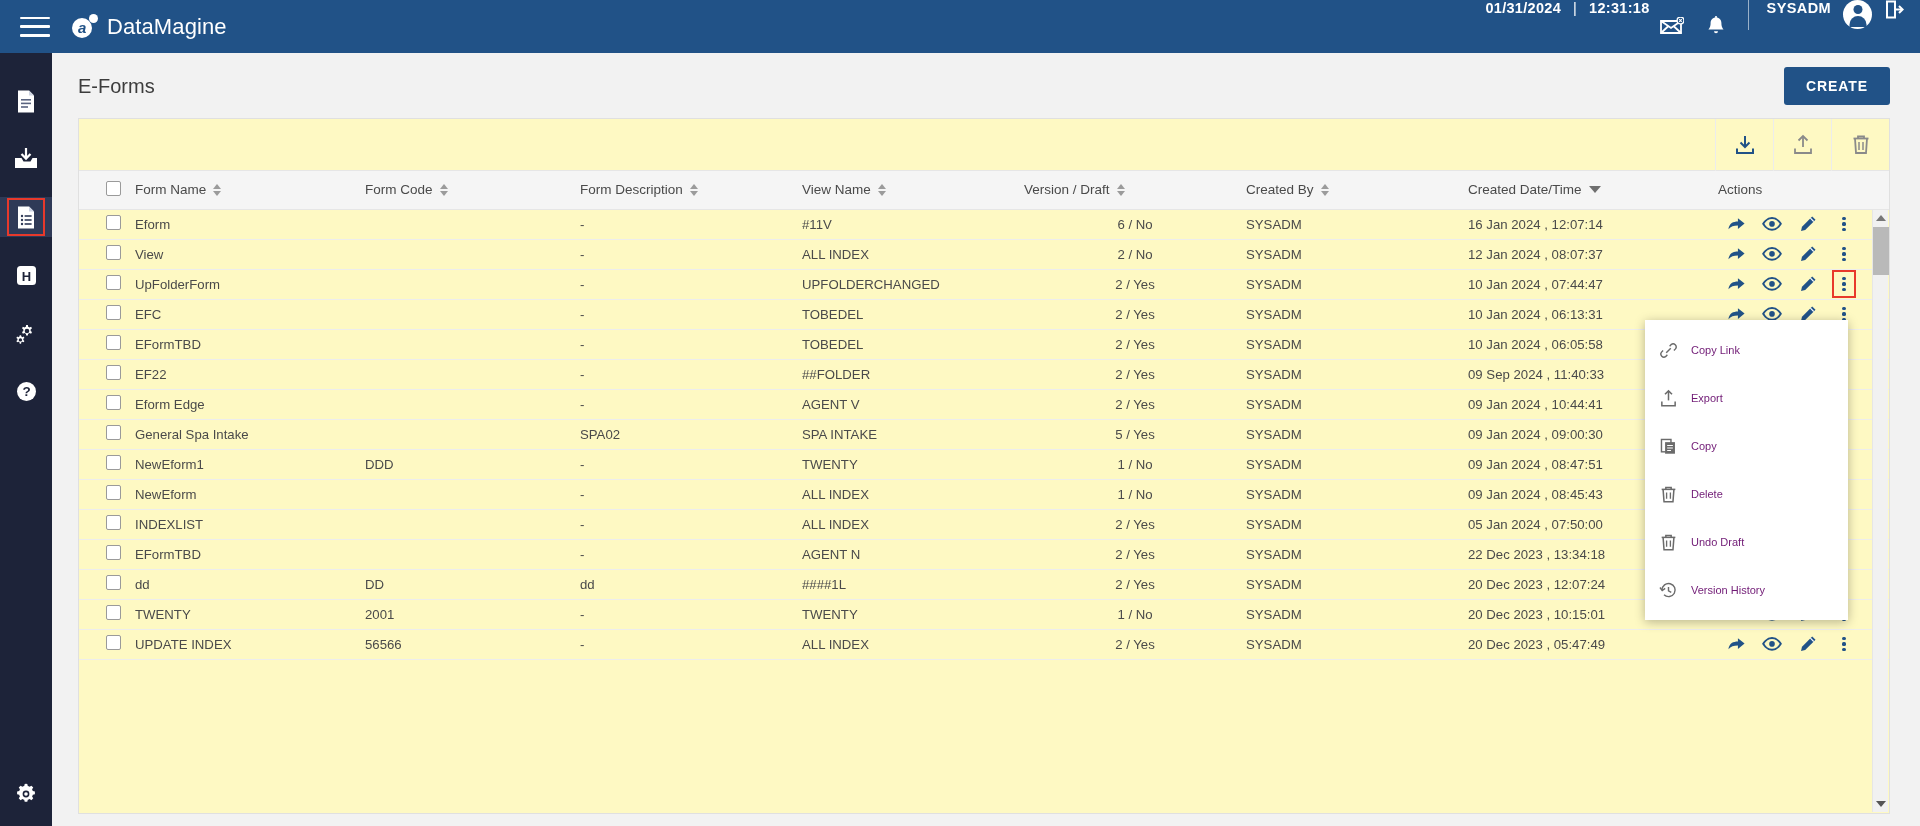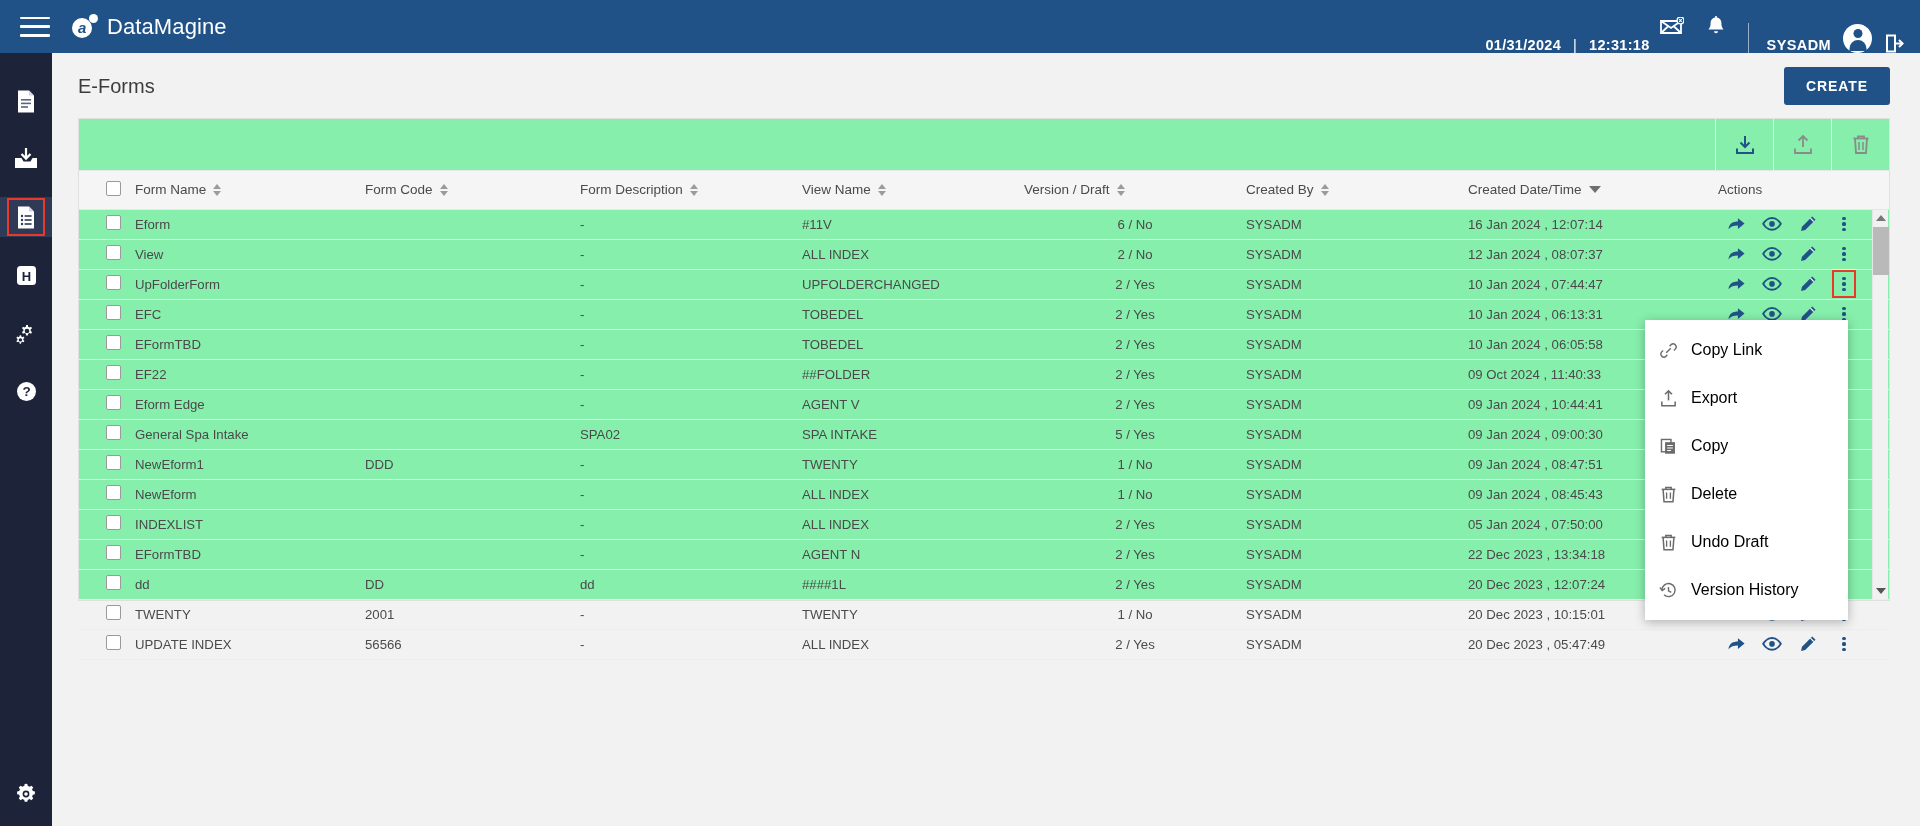--- a/index.html
+++ b/index.html
@@ -21,21 +21,21 @@
   .hamburger span { display: block; height: 2.5px; background: #fff; border-radius: 1px; }
   .brand { display: flex; align-items: center; gap: 9px; }
   .brand-mark { position: relative; width: 26px; height: 26px; }
   .brand-mark .circ { position: absolute; left: 0; top: 4px; width: 20px; height: 20px;
     border-radius: 50%; background: #fff; }
   .brand-mark .circ::after { content: "a"; position: absolute; left: 6px; top: 0px;
     font-size: 15px; color: #215287; font-weight: 700; font-style: italic; line-height: 20px;}
   .brand-mark .dot { position: absolute; right: 0px; top: 0px; width: 9px; height: 9px;
     border-radius: 50%; background: #fff; }
   .brand-text { font-size: 22px; letter-spacing: .1px; font-weight: 400; }
-  .top-right { margin-left: auto; display: flex; align-items: flex-end; gap: 0; padding-right: 16px; }
+  .top-right { margin-left: auto; display: flex; align-items: flex-start; gap: 0; padding-right: 16px; }
   .dt { font-size: 14.5px; font-weight: 700; letter-spacing: .3px; }
   .dt .sep { padding: 0 12px; font-weight: 400; }
   .topicon { width: 44px; height: 53px; display: flex; align-items: center; justify-content: center; cursor: pointer; }
   .vsep { width: 1px; height: 30px; background: rgba(255,255,255,.55); margin: 0 18px 0 10px; }
   .username { font-size: 14.5px; font-weight: 700; letter-spacing: .4px; margin-right: 12px; }
   .avatar { width: 29px; height: 29px; border-radius: 50%; background: #fff; position: relative; }
   .avatar::before { content:""; position:absolute; left:50%; top:5px; transform:translateX(-50%);
     width:9px; height:9px; border-radius:50%; background:#215287; }
   .avatar::after { content:""; position:absolute; left:50%; top:16px; transform:translateX(-50%);
     width:17px; height:11px; border-radius:9px 9px 0 0; background:#215287; }
@@ -62,22 +62,22 @@
   .page-title { font-size: 20px; color: #3c3c3c; font-weight: 400; }
   .create-btn {
     margin-left: auto; background: #215287; color: #fff; border: none;
     font-size: 14px; font-weight: 700; letter-spacing: .9px;
     padding: 11px 22px; border-radius: 3px; cursor: pointer;
     font-family: "Liberation Sans", sans-serif;
   }
 
   
   .card {
-    margin: 6px 38px 0 18px; background: #86efac; border: 1px solid #e0e0e0;
-    height: 483px; position: relative;
+    margin: 6px 38px 0 18px; background: #fef9c3; border: 1px solid #e0e0e0;
+    height: 696px; position: relative;
   }
   .card-toolbar { height: 52px; display: flex; justify-content: flex-end; align-items: center;
     border-bottom: 1px solid #e6e6e6; }
   .tb-btn { width: 58px; height: 52px; display: flex; align-items: center; justify-content: center;
     border-left: 1px solid #ececec; cursor: pointer; }
   .tb-btn:last-child { border-right: 0; }
 
   table { width: 100%; border-collapse: collapse; table-layout: fixed; }
   thead th {
     height: 38px; background: #f5f5f5; text-align: left;
@@ -125,21 +125,21 @@
   .tri-dn { width:0;height:0;border-left:5px solid transparent;border-right:5px solid transparent;border-top:6px solid #555; }
   .vthumb { position: absolute; top: 17px; left: 0; width: 16px; height: 48px; background: #b9b9b9; cursor: pointer;}
 
   
   .ctx {
     position: absolute; left: 1645px; top: 320px; width: 203px;
     background: #fff; box-shadow: 0 2px 10px rgba(0,0,0,.28); z-index: 40;
     padding: 6px 0;
   }
   .ctx-item { height: 48px; display: flex; align-items: center; gap: 13px;
-    padding: 0 14px; font-size: 16px; color: #000000; cursor: pointer; position: relative; }
+    padding: 0 14px; font-size: 11px; color: #701a75; cursor: pointer; position: relative; }
   .ctx-item.highlight { border: 2.5px solid #e8392b; height: 40px; margin: 4px 0; }
   .ctx-ico { width: 19px; display: flex; align-items: center; justify-content: center; color: #6b6b6b; }
 
   svg { display: block; }
 </style>
 </head>
 <body>
 
 <div class="topbar">
   <div class="hamburger">
@@ -568,21 +568,21 @@
           <tr>
     <td class="col-cb">
       <span class="cb"></span>
     </td>
     <td class="col-fn">EF22</td>
     <td class="col-fc"></td>
     <td class="col-fd">-</td>
     <td class="col-vn">##FOLDER</td>
     <td class="col-vd">2 / Yes</td>
     <td class="col-cby">SYSADM</td>
-    <td class="col-cdt">09 Oct 2024 , 11:40:33</td>
+    <td class="col-cdt">09 Sep 2024 , 11:40:33</td>
     <td class="col-act">
       <div class="actions-cell">
         <div class="act">
                   <svg width="19" height="16" viewBox="0 0 20 16">
                     <path d="M1.5 13.5 C2.5 7 6.5 5.5 11.5 5.4 V2 L18.5 7.6 L11.5 13.2 V9.6 C7 9.6 4 10.5 1.5 13.5 Z" fill="#215287"></path>
                   </svg>
                 </div>
         <div class="act">
                   <svg width="20" height="14" viewBox="0 0 20 14">
                     <path d="M10 1 C4.5 1 1.2 6.8 1.2 6.8 S4.5 12.8 10 12.8 S18.8 6.8 18.8 6.8 S15.5 1 10 1 Z" fill="none" stroke="#215287" stroke-width="1.9"></path>

